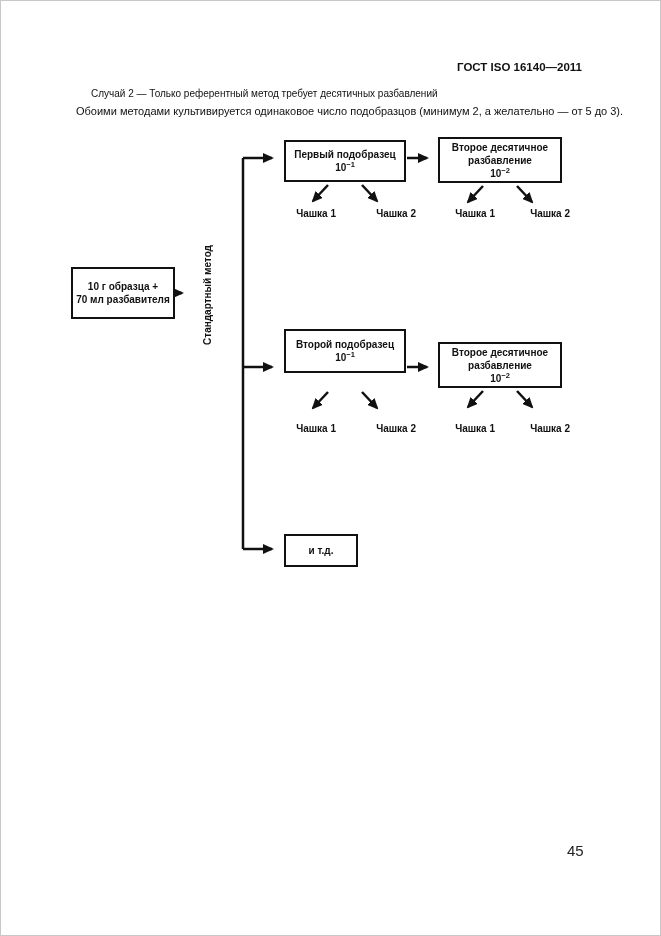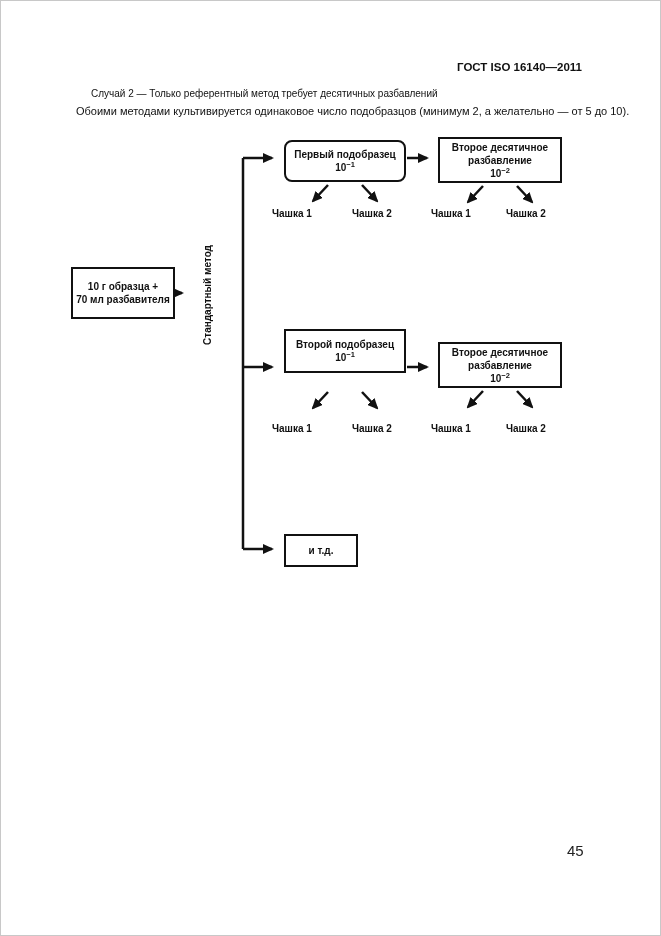--- a/index.html
+++ b/index.html
@@ -37,28 +37,28 @@
     background:#fff;
     box-sizing:border-box;
     display:flex;flex-direction:column;
     align-items:center;justify-content:center;
     text-align:center;
     font-size:10px;font-weight:bold;color:#111;
     line-height:13px;
   }
   .fc-box sup{font-size:7.5px;line-height:0;}
   .src-box{left:70px;top:266px;width:104px;height:52px;}
-  .sub-box-0{left:283px;top:139px;width:122px;height:42px;border-radius:8px;}
+  .sub-box-0{left:283px;top:139px;width:122px;height:42px;}
   .dil-box-0{left:437px;top:136px;width:124px;height:46px;}
   .sub-box-1{left:283px;top:328px;width:122px;height:44px;}
   .dil-box-1{left:437px;top:341px;width:124px;height:46px;}
   .etc-box{left:283px;top:533px;width:74px;height:33px;}
   .plate{
     position:absolute;width:64px;
-    text-align:left;
+    text-align:right;
     font-size:10px;font-weight:bold;color:#111;
     white-space:nowrap;
   }
   .plates-row-0 .plate{top:207px;}
   .plates-row-1 .plate{top:422px;}
   .plate.p0{left:271px;}
   .plate.p1{left:351px;}
   .plate.p2{left:430px;}
   .plate.p3{left:505px;}
   .method-label{
@@ -68,21 +68,21 @@
     white-space:nowrap;
   }
 </style>
 </head>
 <body>
 
 <div class="page">
 
   <div class="doc-header">ГОСТ ISO 16140—2011</div>
   <div class="case-title">Случай 2 — Только референтный метод требует десятичных разбавлений</div>
-  <div class="case-subtitle">Обоими методами культивируется одинаковое число подобразцов (минимум 2, а желательно — от 5 до 10).</div>
+  <div class="case-subtitle">Обоими методами культивируется одинаковое число подобразцов (минимум 2, а желательно — от 5 до 3).</div>
 
   <div class="diagram">
 
     <svg class="connectors" width="661" height="620">
       <defs>
         <marker id="arrow" markerWidth="11" markerHeight="10" refX="9" refY="5" orient="auto" markerUnits="userSpaceOnUse">
           <path d="M0,0 L11,5 L0,10 Z" fill="#111"></path>
         </marker>
       </defs>
 

